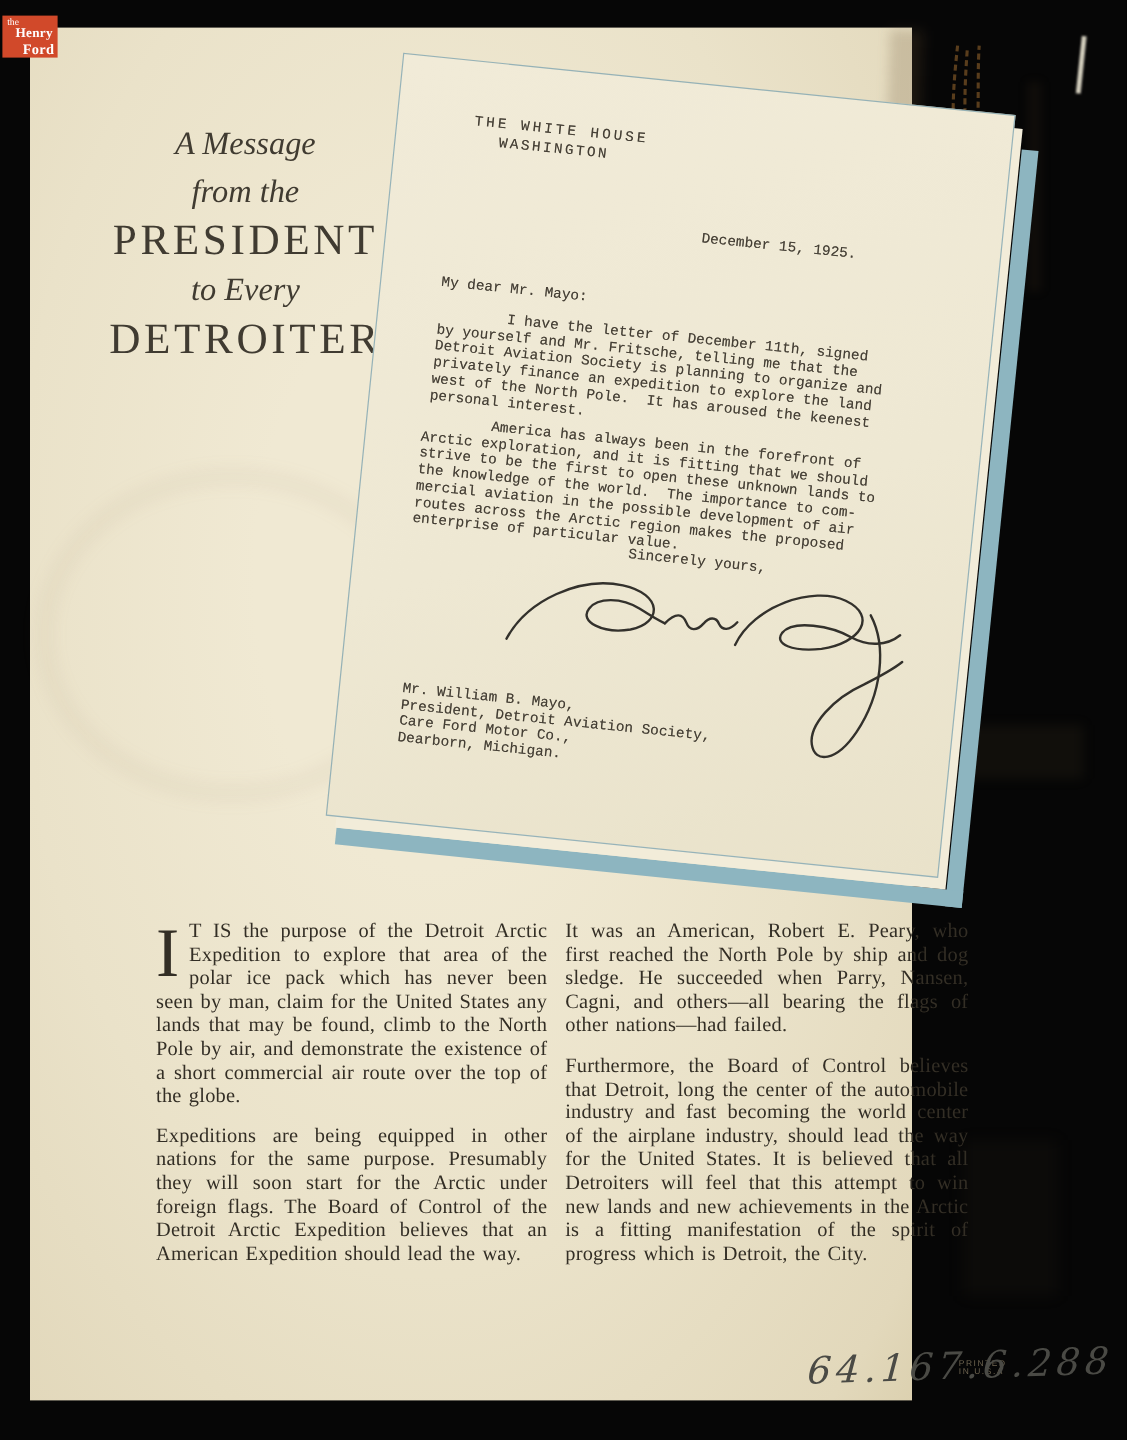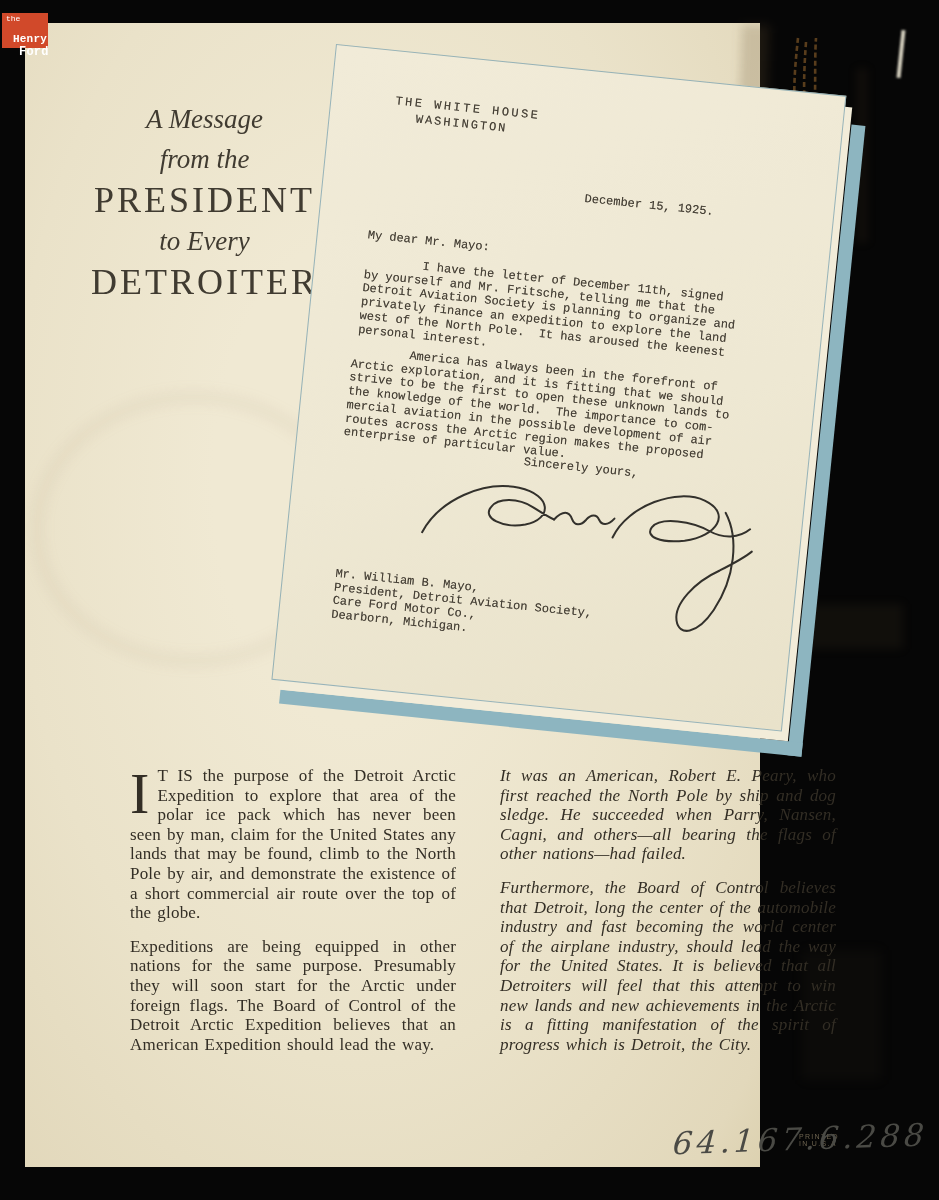--- a/index.html
+++ b/index.html
@@ -15,23 +15,23 @@
   .streak1{left:715px;top:2px;width:28px;height:100px;background:rgba(105,82,52,0.22);filter:blur(5px);transform:rotate(2deg);}
   .streak2{left:831px;top:45px;width:12px;height:175px;background:rgba(105,82,52,0.10);filter:blur(4px);}
   .ghost-line{background:rgba(120,95,60,0.16);filter:blur(2px);transform:rotate(-4.5deg);}
   .ghost1{left:615px;top:669px;width:128px;height:7px;}
   .ghost2{left:623px;top:688px;width:108px;height:6px;}
   .ghost3{left:773px;top:581px;width:105px;height:45px;background:rgba(120,95,60,0.10);filter:blur(5px);}
   .ghost4{left:777px;top:927px;width:80px;height:130px;background:rgba(120,95,60,0.06);filter:blur(6px);}
   .curl{left:874px;top:7px;width:4px;height:48px;background:rgba(248,242,222,0.85);transform:rotate(6deg);filter:blur(1px);}
   
   #hf-logo{position:absolute;left:2px;top:13px;width:46px;height:35px;z-index:10;
-        color:#fff;font-family:Liberation Mono, monospace;line-height:1;}
+        color:#fff;font-family:Liberation Serif, serif;line-height:1;}
   #hf-logo .the{font-size:8px;margin:2px 0 0 4px;}
-  #hf-logo .l1{font-size:11px;font-weight:bold;margin:11px 0 0 11px;letter-spacing:.2px;}
+  #hf-logo .l1{font-size:11px;font-weight:bold;margin:0 0 0 11px;letter-spacing:.2px;}
   #hf-logo .l2{font-size:12px;font-weight:bold;margin:1px 0 0 17px;letter-spacing:.2px;}
   
   #headline{position:absolute;left:57px;top:76px;width:245px;text-align:center;color:#403b31;}
   #headline .it{font-style:italic;font-size:27px;height:40px;line-height:40px;}
   #headline .caps{font-size:36px;letter-spacing:3px;height:42px;line-height:42px;}
   #headline .gap{margin-top:6px;}
   
   #letter-group{position:absolute;left:311px;top:21px;width:511px;height:637px;
         transform:rotate(5.8deg);transform-origin:top left;}
   .blue-stripe{position:absolute;background:#8db5c0;}
@@ -52,21 +52,21 @@
   .para2{left:46px;top:296px;right:30px;}
   .closing{left:228px;top:390px;}
   .address{left:52px;top:520px;line-height:14.5px;}
   #signature{position:absolute;left:128px;top:396px;width:340px;height:165px;}
   #signature svg{width:100%;height:100%;}
   #signature path{fill:none;stroke:#33312c;stroke-width:2;stroke-linecap:round;}
   
   .col{position:absolute;top:743px;color:#332e25;font-size:17px;line-height:19.6px;
         text-align:justify;letter-spacing:.2px;word-spacing:1.5px;}
   #col-left{left:105px;width:326px;}
-  #col-right{left:475px;width:336px;font-style:italic;}
+  #col-right{left:446px;width:336px;}
   .col p{margin:0 0 14px 0;}
   .dropcap{float:left;font-size:58px;line-height:48px;padding:4px 8px 0 0;color:#332e25;}
   
   #printed-in{position:absolute;left:774px;top:1110px;font-family:"Liberation Sans","DejaVu Sans",sans-serif;
         font-size:7px;letter-spacing:1.3px;color:#6e6450;}
   #accession{position:absolute;left:648px;top:1098px;width:240px;color:#4a4a45;
         font-family:"DejaVu Serif","Liberation Serif",serif;font-style:italic;
         font-size:31px;letter-spacing:4px;transform:rotate(-2deg) skewX(-6deg);}
   
   #rust-mark{left:759px;top:13px;width:52px;height:110px;}

